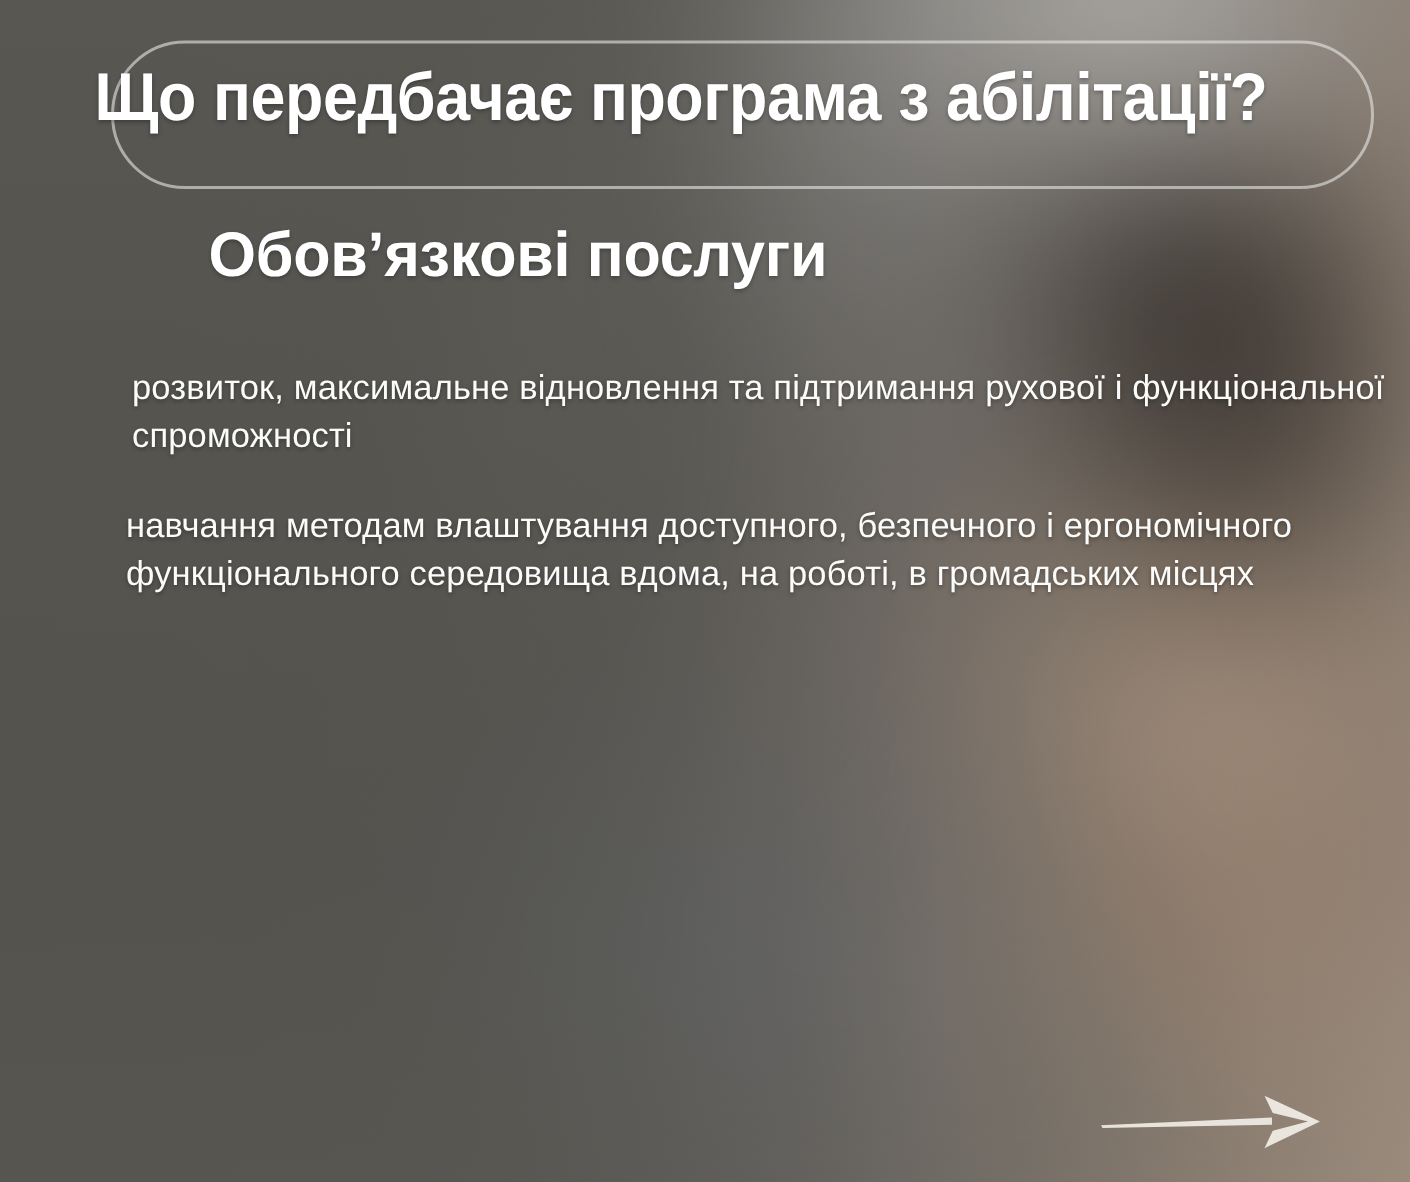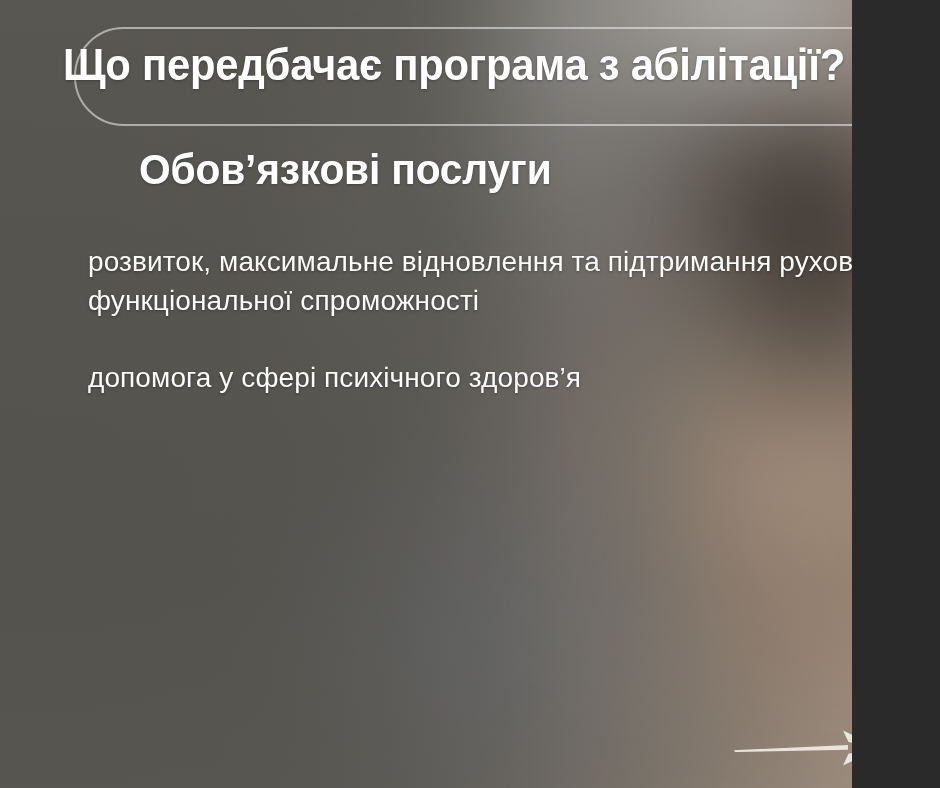--- a/index.html
+++ b/index.html
@@ -4,21 +4,21 @@
 <title>Slide</title>
 <style>
   html, body {
     margin: 0;
     padding: 0;
     background: #2a2a2a;
   }
 
   #slide {
     position: relative;
-    width: 852px;
+    width: 940px;
     height: 788px;
     overflow: hidden;
     font-family: "Liberation Sans", "DejaVu Sans", sans-serif;
     background: #5e5d58;
     isolation: isolate;
   }
 
   
   .bg-layer {
     position: absolute;
@@ -139,21 +139,21 @@
     top: 243px;
     width: 846px;
     margin: 0;
     padding: 0;
     list-style: none;
   }
 
   .body-item {
     margin: 0 0 28px 0;
     color: #fbfbfa;
-    font-size: 28px;
+    font-size: 23px;
     line-height: 1.39;
     font-weight: 400;
     letter-spacing: .1px;
     text-shadow: 0 1px 3px rgba(0,0,0,.34);
   }
 
   .body-item.indent {
     padding-left: 4px;
   }
 
@@ -180,21 +180,21 @@
   <div class="bg-layer bg-left"></div>
   <div class="bg-layer bg-scrim"></div>
 
   <div class="title-frame"></div>
   <h1 class="title">Що передбачає програма з абілітації?</h1>
 
   <h2 class="subtitle">Обов’язкові послуги</h2>
 
   <ul class="body-list">
     <li class="body-item indent">розвиток, максимальне відновлення та підтримання рухової і функціональної спроможності</li>
-    <li class="body-item indent gap-top">допомога у сфері психічного здоров’я</li>
+    <li class="body-item">навчання методам влаштування доступного, безпечного і ергономічного функціонального середовища вдома, на роботі, в громадських місцях</li>
   </ul>
 
   <svg class="next-arrow" viewBox="0 0 160 44" aria-hidden="true">
     <polygon points="4,24.2 118,19.0 118,23.8 5,26.0" fill="#ede9e2" opacity=".95"></polygon>
     <polygon points="113,4.5 150,21.6 113,39.5 118.5,27.8 142,21.6 118.5,16.0" fill="#ede9e2" opacity=".96"></polygon>
   </svg>
 
 </div>
 
 </body></html>

